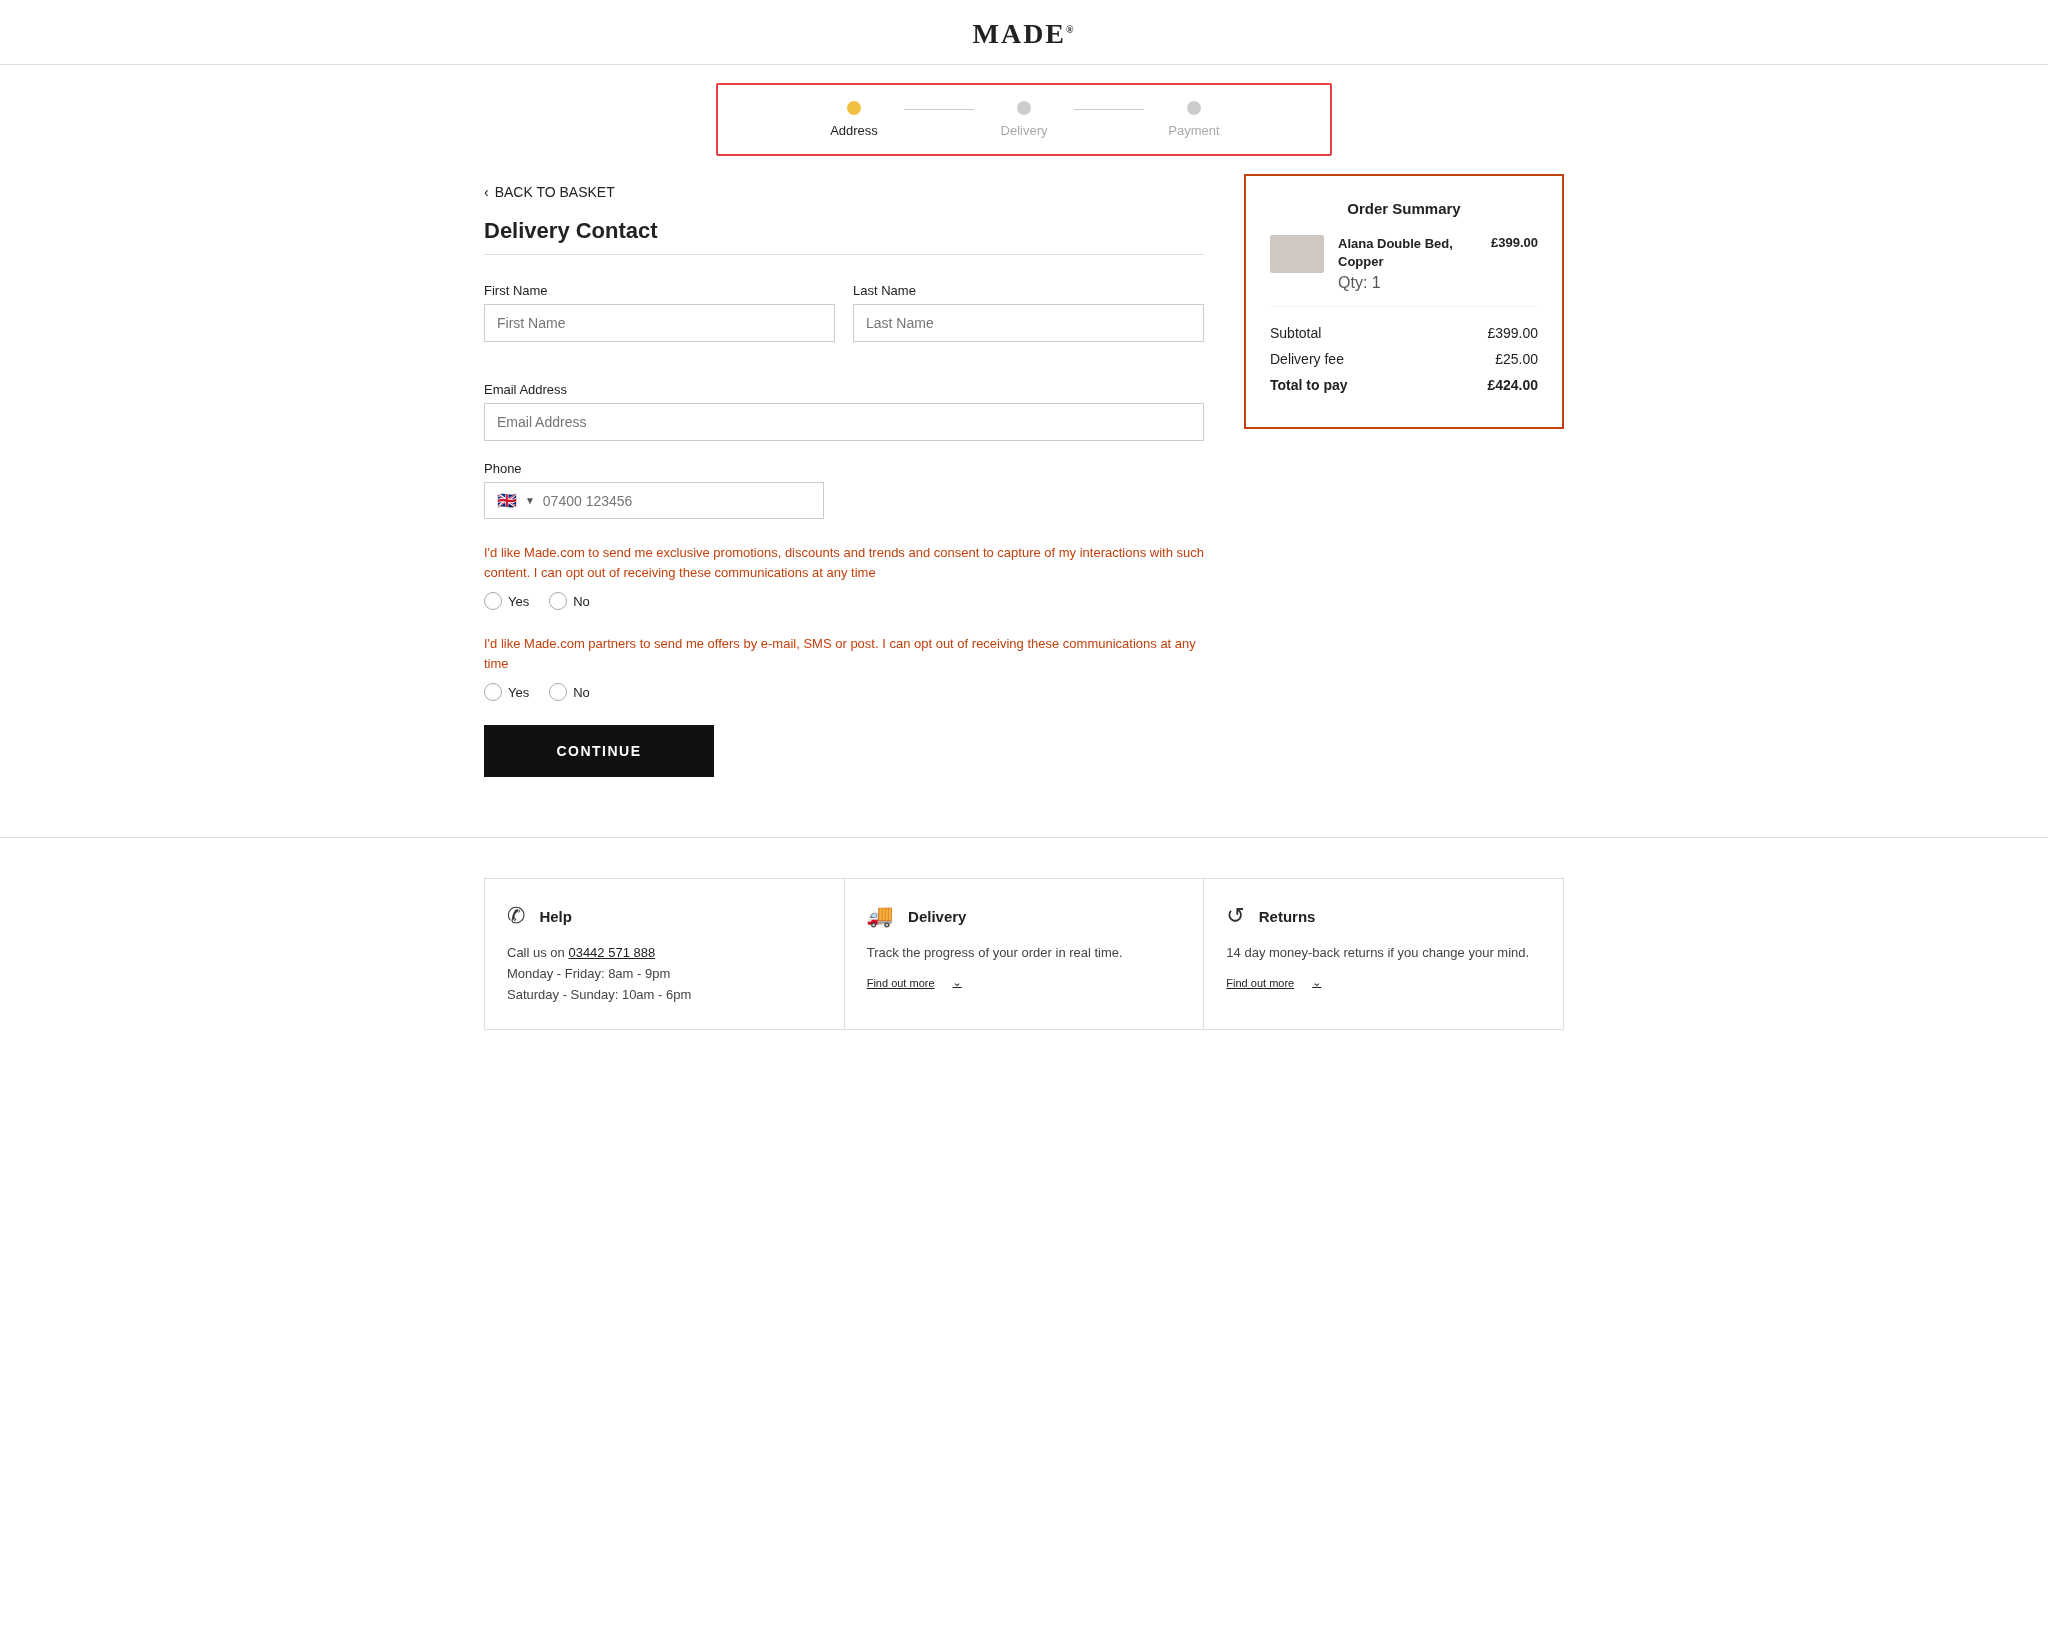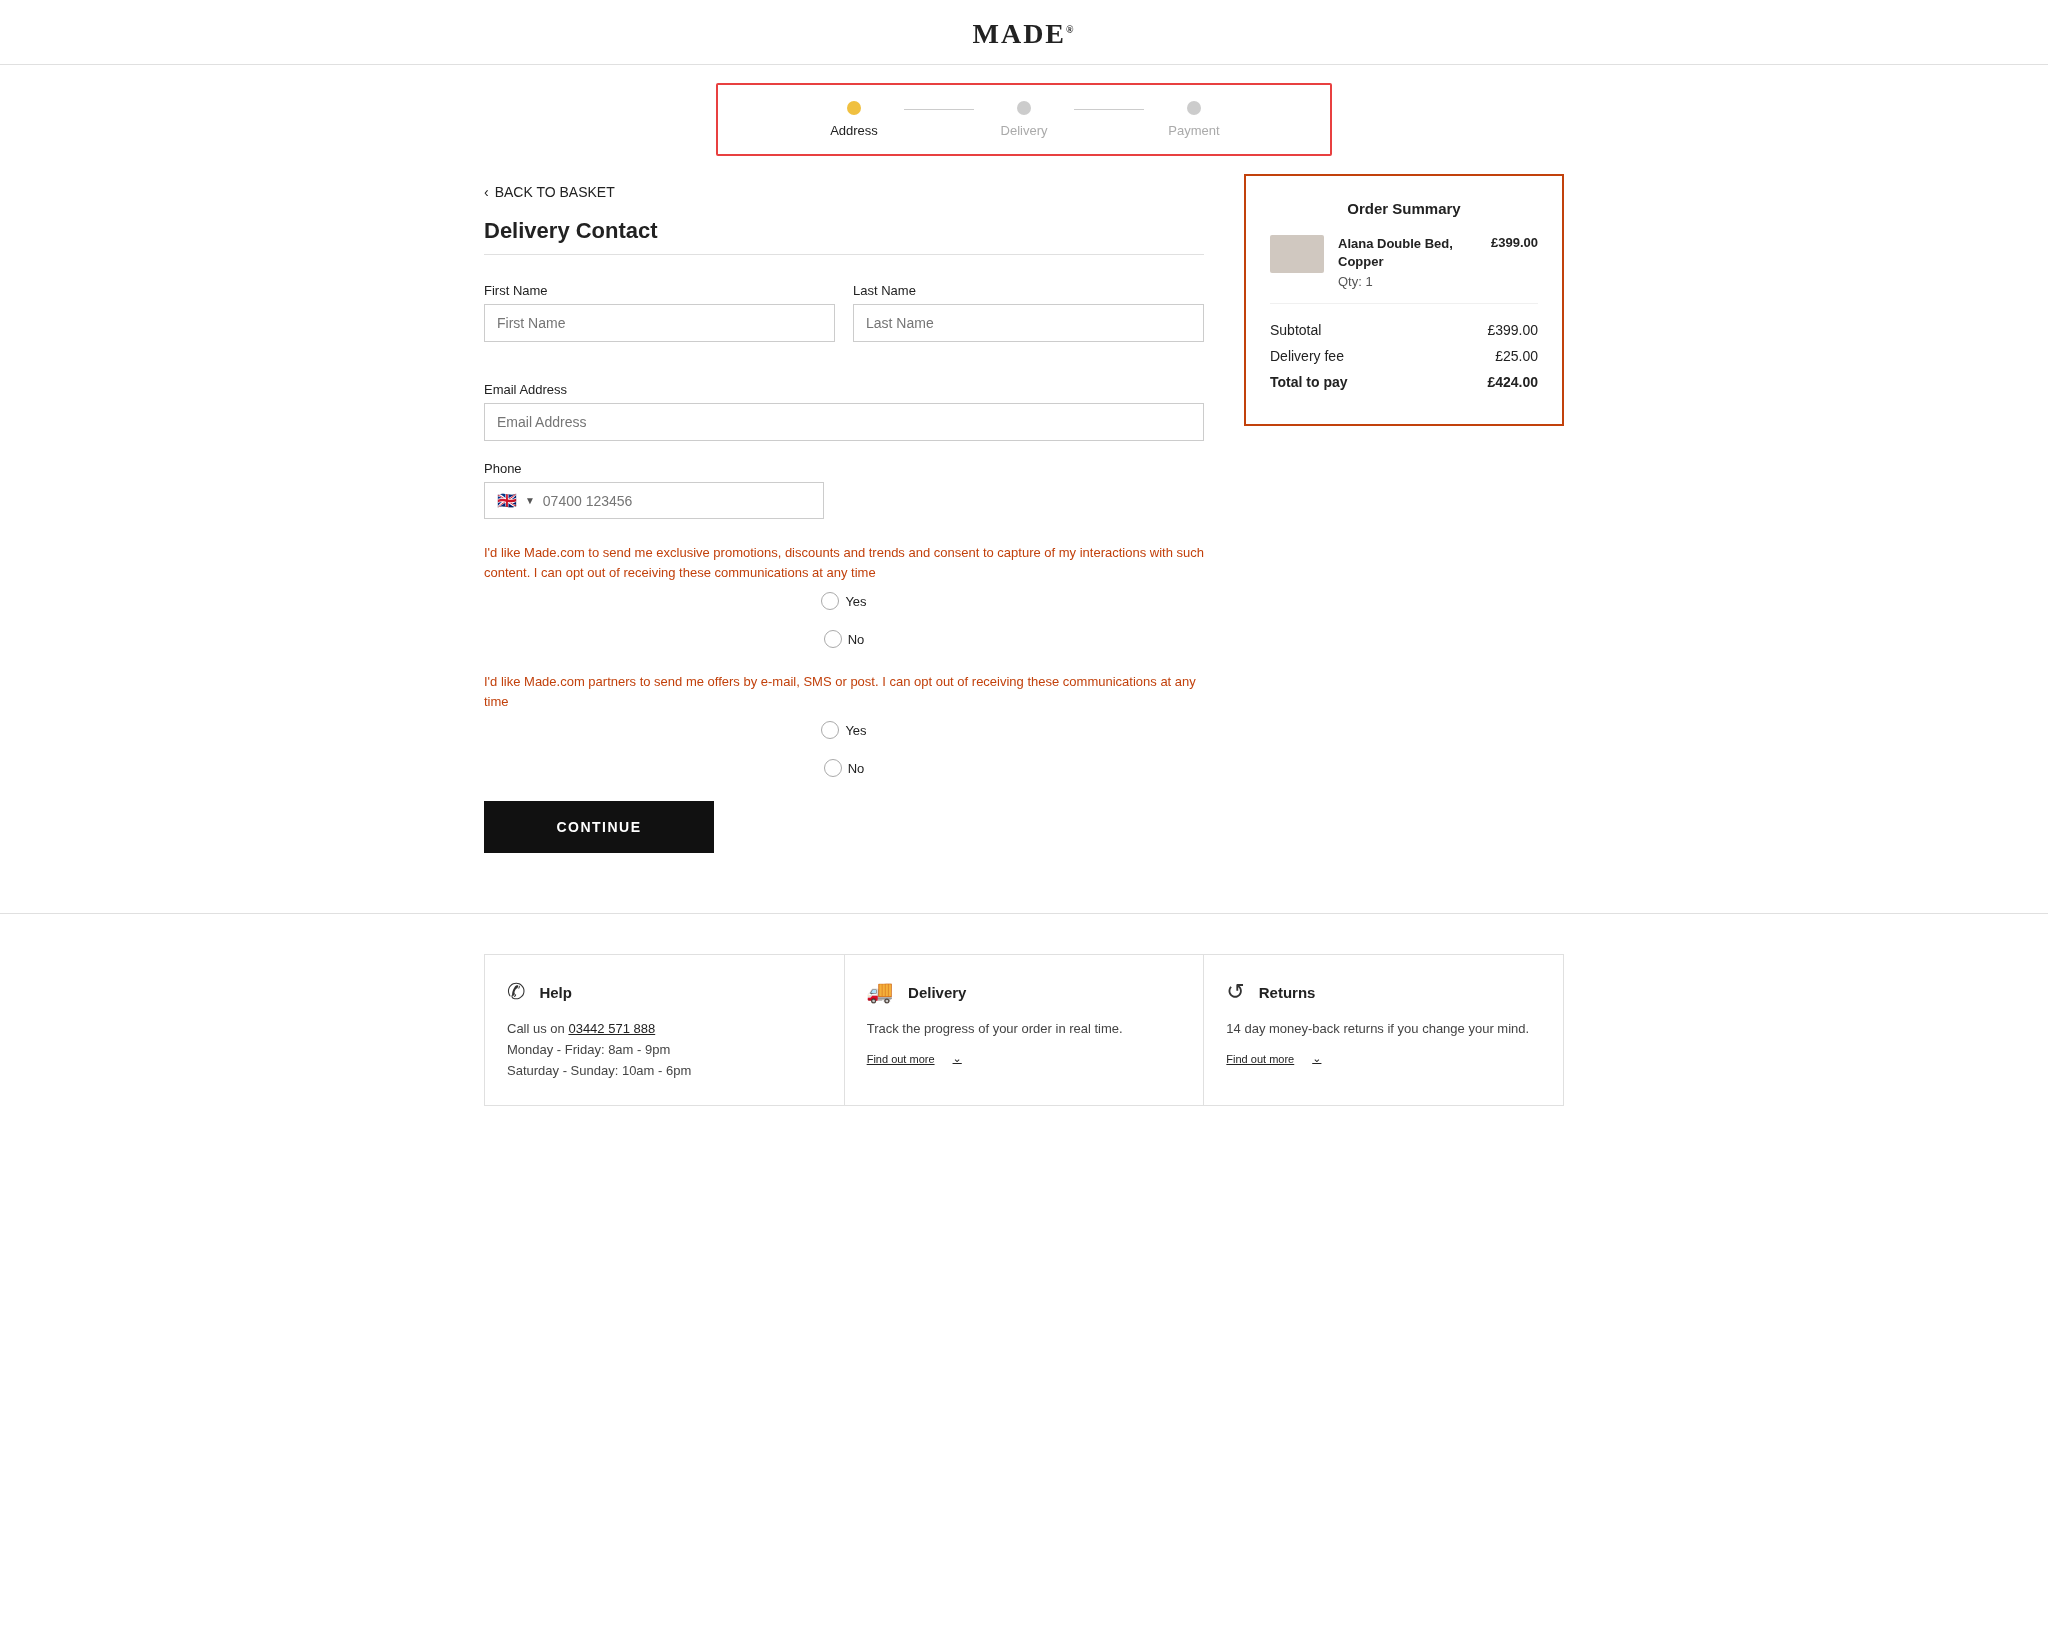--- a/index.html
+++ b/index.html
@@ -148,21 +148,20 @@
       font-size: 13px;
       line-height: 1.5;
       color: #c2410c;
       margin-bottom: 10px;
     }
     .radio-row {
       display: flex;
       gap: 20px;
       align-items: center;
       margin-bottom: 4px;
-      flex-direction: column;
     }
     .radio-label {
       display: flex;
       align-items: center;
       gap: 6px;
       font-size: 13px;
       cursor: pointer;
     }
     .radio-circle {
       width: 18px;
@@ -211,21 +210,21 @@
     }
     .item-thumb {
       width: 54px;
       height: 38px;
       background: #d0c8c0;
       flex-shrink: 0;
       border-radius: 2px;
     }
     .item-details { flex: 1; }
     .item-name { font-size: 13px; font-weight: 600; line-height: 1.4; }
-    .item-qty { font-size: 13px; color: #555; margin-top: 3px; }
+    .item-qty { font-size: 16px; color: #555; margin-top: 3px; }
     .item-price { font-size: 13px; font-weight: 600; }
 
     .summary-row {
       display: flex;
       justify-content: space-between;
       margin-bottom: 10px;
       font-size: 14px;
     }
     .summary-row.bold { font-weight: 700; }
     .summary-row .label { color: #222; }

